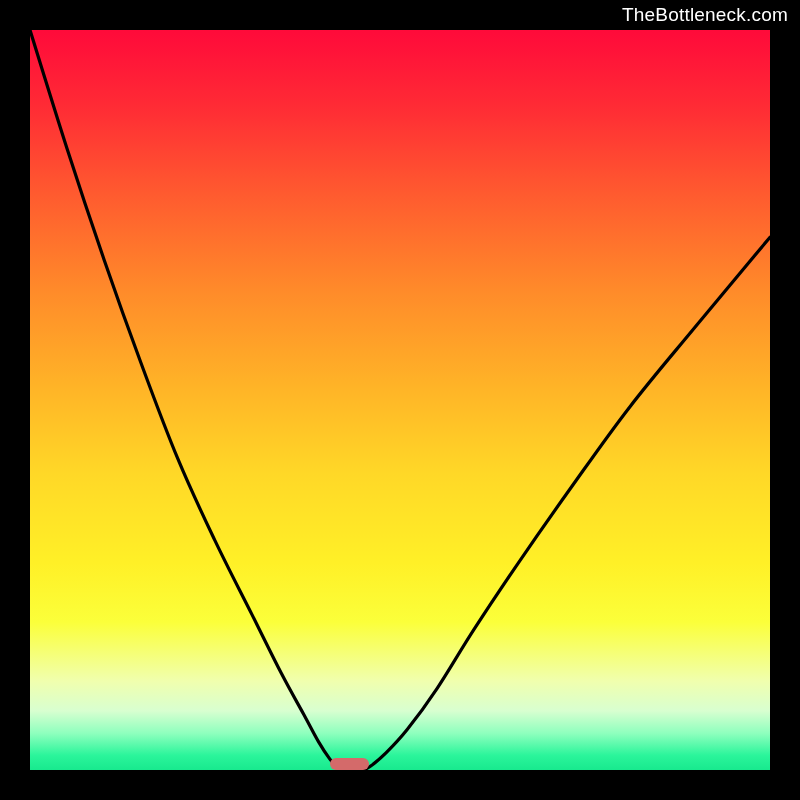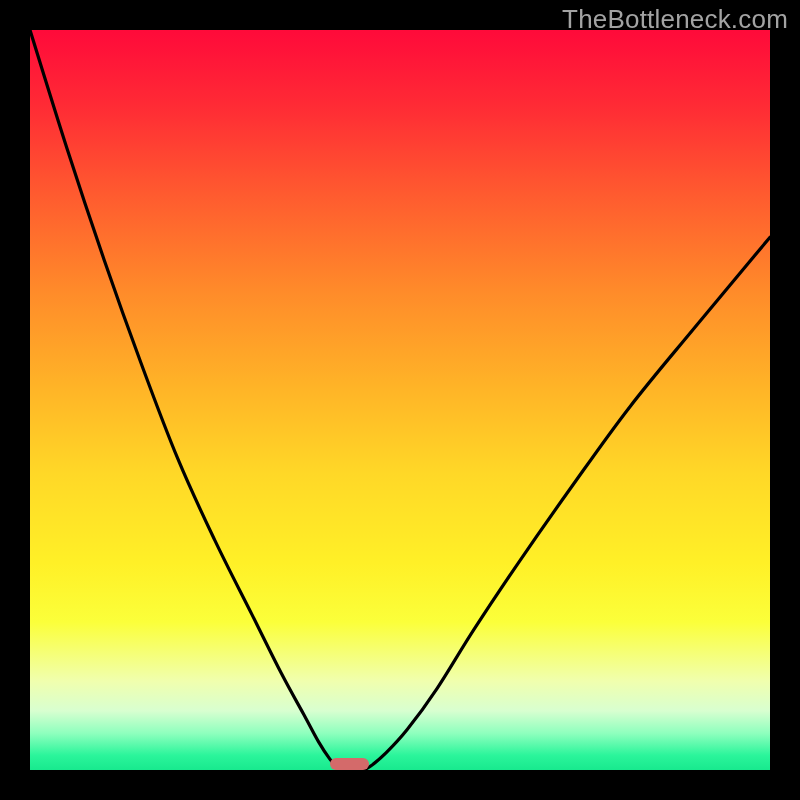--- a/index.html
+++ b/index.html
@@ -50,22 +50,22 @@
   }
   .marker {
     position: absolute;
     background: #d46a6a;
     border-radius: 8px;
   }
   .watermark {
     position: absolute;
     top: 4px;
     right: 12px;
-    color: #a3a3a3;
-    font-size: 26px;
+    color: #ffffff;
+    font-size: 19px;
     font-weight: 500;
     letter-spacing: 0.2px;
     user-select: none;
   }
 </style>
 </head>
 <body>
 
 <div class="frame">
   <div class="gradient"></div>

